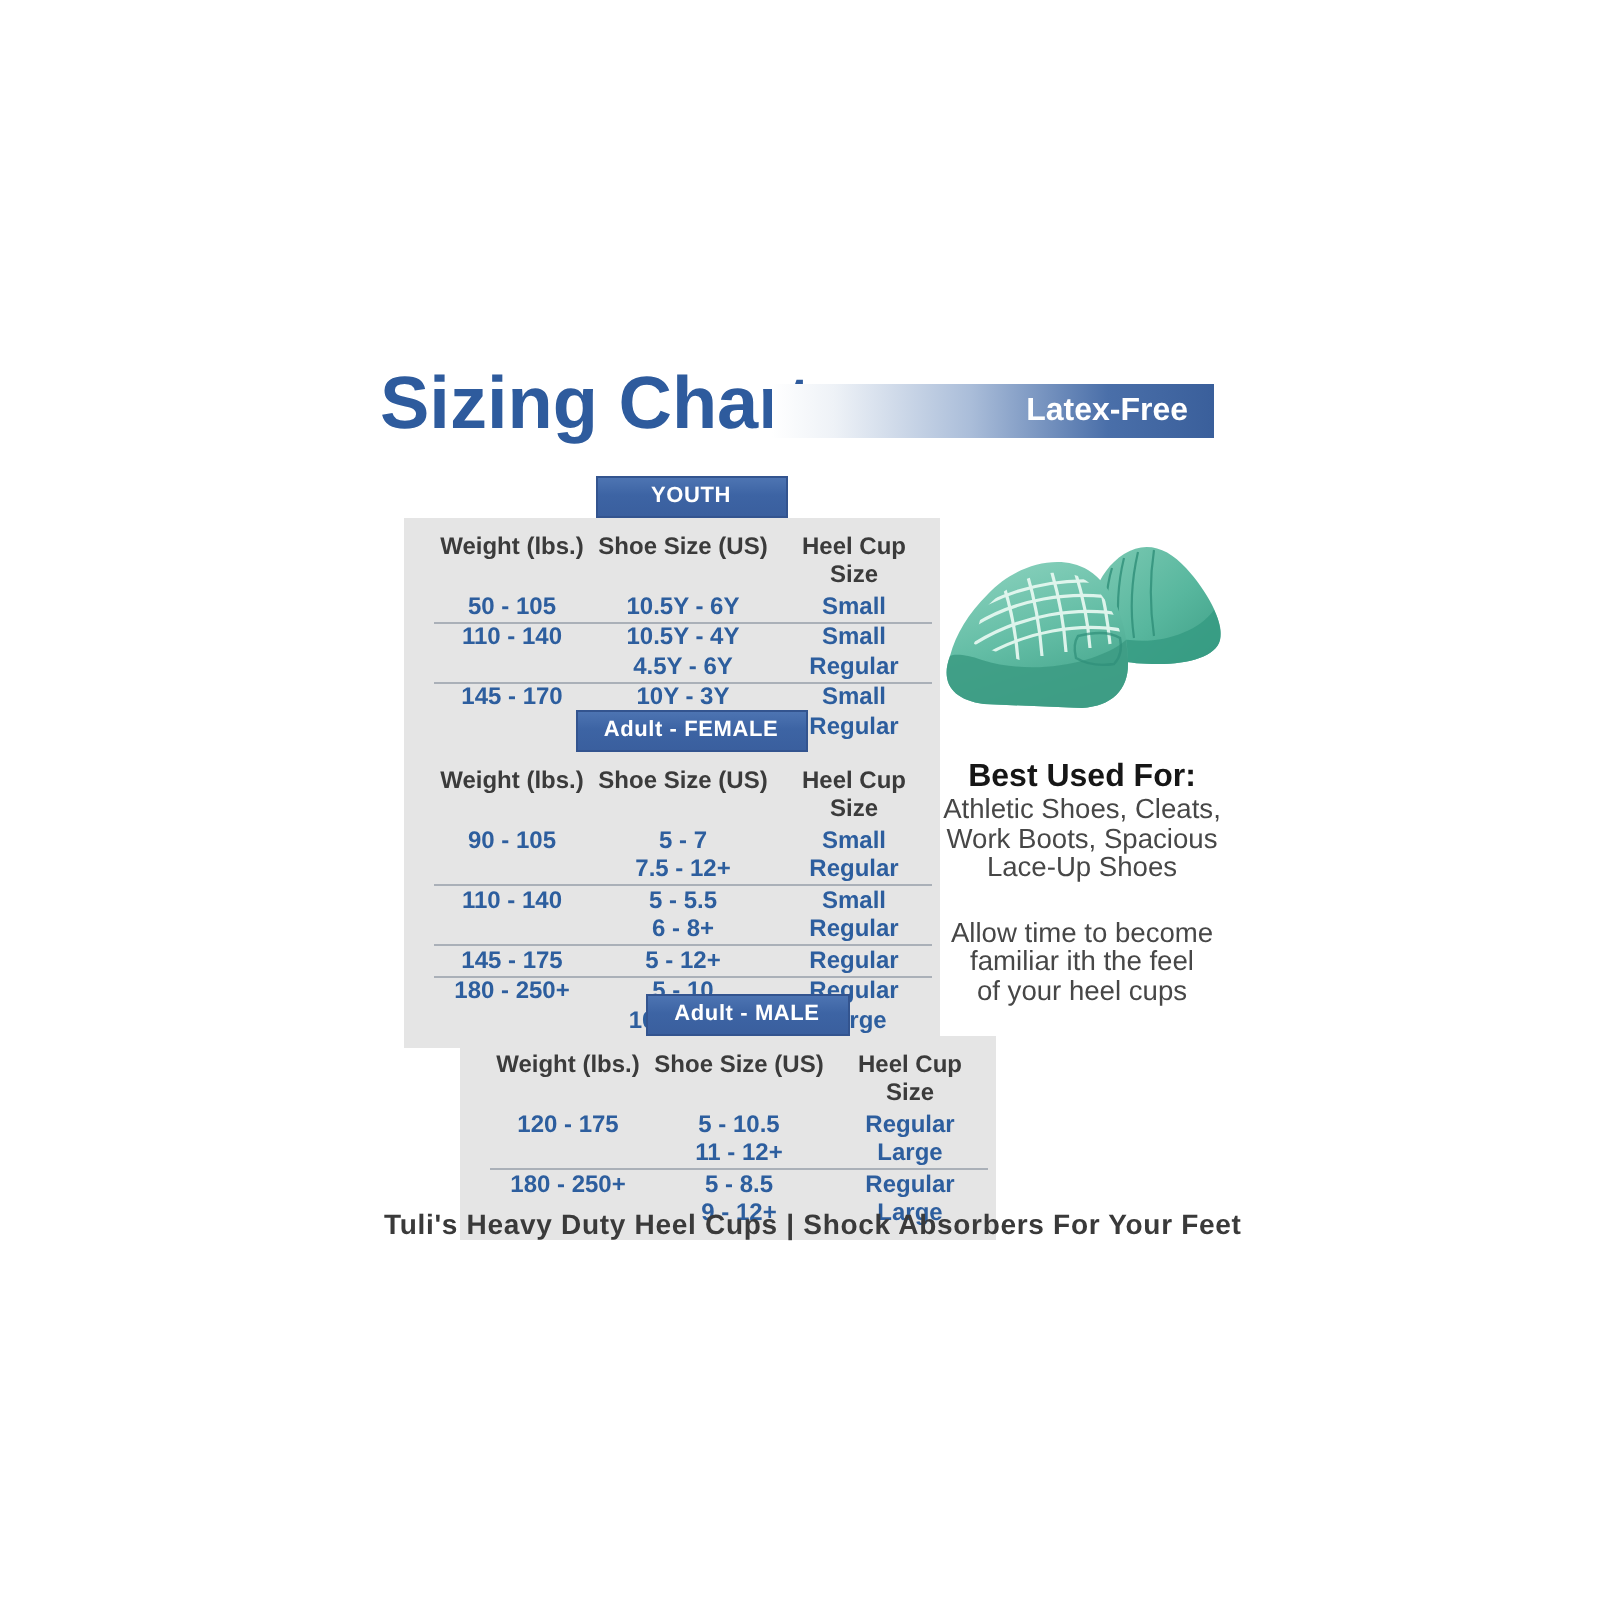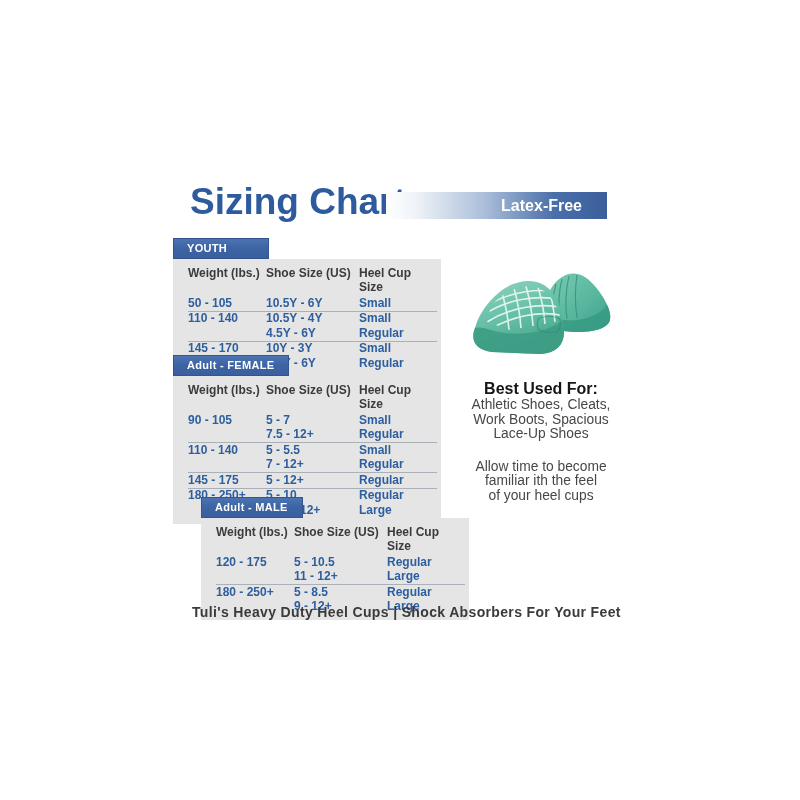--- a/index.html
+++ b/index.html
@@ -11,25 +11,25 @@
 
   
   .page-title{
     position:absolute;left:190px;top:181px;
     font-size:37px;font-weight:bold;color:#2e5b9d;letter-spacing:0px;
   }
   .latex-badge{
     position:absolute;left:386px;top:192px;width:221px;height:27px;
     background:linear-gradient(90deg,#ffffff 0%,#eef2f7 14%,#aabdd9 45%,#4a6fa9 76%,#3a5f9b 100%);
     color:#ffffff;font-size:16px;font-weight:bold;
-    text-align:right;line-height:27px;padding-right:25px;box-sizing:border-box;
-  }
-
-  
-  .section{position:absolute;left:173px;width:288px;}
+    text-align:right;line-height:27px;padding-right:13px;box-sizing:border-box;
+  }
+
+  
+  .section{position:absolute;left:202px;width:288px;text-align:center;}
   .sec-0{top:238px;}
   .sec-1{top:355px;}
   .sec-2{top:497px;padding-left:28px;}
   .section-bar{
     display:inline-block;min-width:96px;height:21px;box-sizing:border-box;
     background:linear-gradient(180deg,#4d74b2 0%,#3d64a4 45%,#3a5f9e 100%);
     border:1px solid #33548f;
     color:#ffffff;font-size:11px;font-weight:bold;letter-spacing:0.3px;
     line-height:19px;padding:0 14px 0 13px;
   }
@@ -127,21 +127,21 @@
             </div>
           </div>
           <div class="group">
             <div class="trow">
               <div class="c1">110 - 140</div>
               <div class="c2">5 - 5.5</div>
               <div class="c3">Small</div>
             </div>
             <div class="trow">
               <div class="c1"></div>
-              <div class="c2">7 - 12+</div>
+              <div class="c2">6 - 8+</div>
               <div class="c3">Regular</div>
             </div>
           </div>
           <div class="group">
             <div class="trow">
               <div class="c1">145 - 175</div>
               <div class="c2">5 - 12+</div>
               <div class="c3">Regular</div>
             </div>
           </div>

